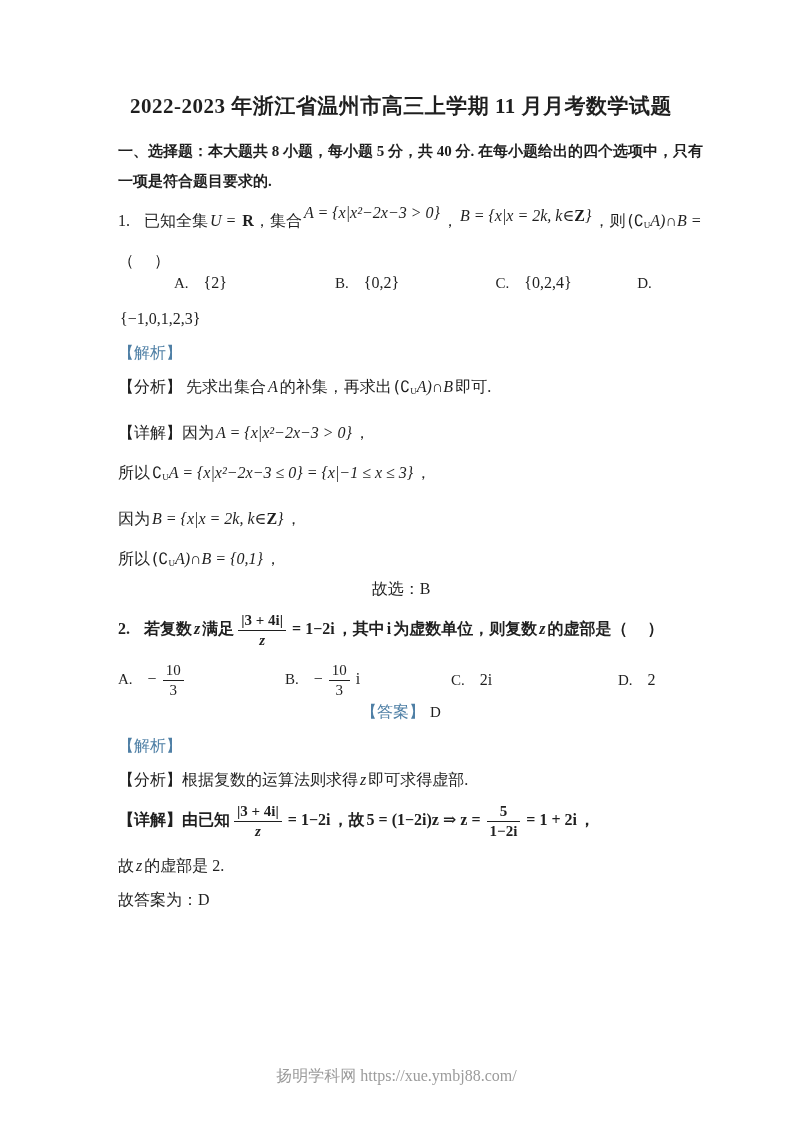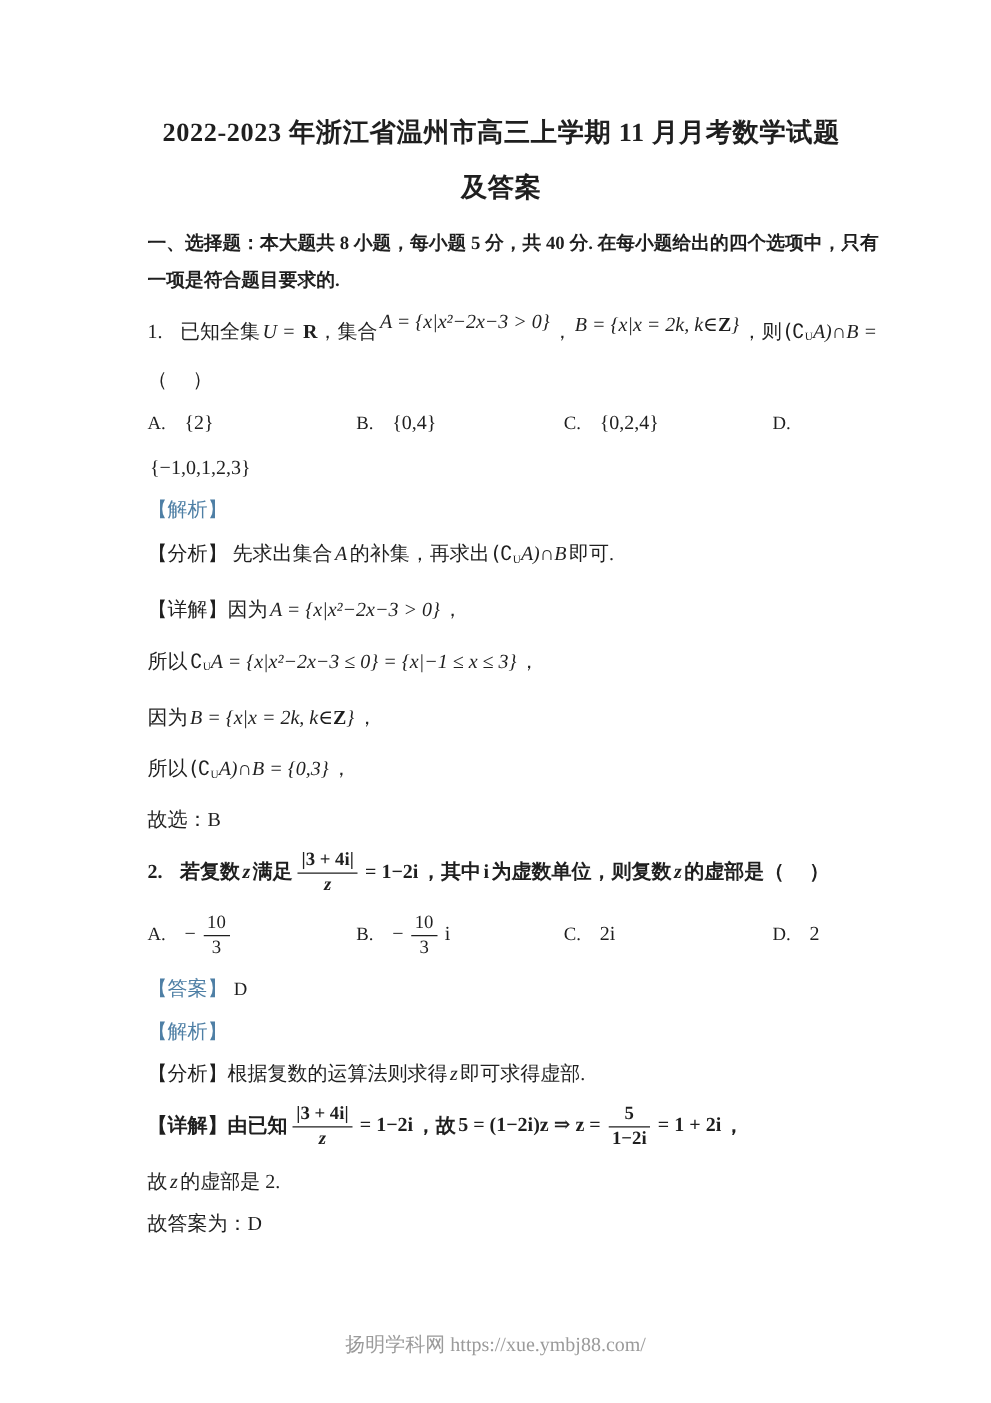--- a/index.html
+++ b/index.html
@@ -3,21 +3,21 @@
 <meta charset="utf-8">
 <style>
   html,body{margin:0;padding:0;background:#ffffff;}
   .page{position:relative;width:767px;height:1122px;background:#ffffff;overflow:hidden;
         font-family:"Liberation Serif","DejaVu Serif",serif;color:#1f1f1f;}
   .content{position:absolute;left:118px;top:0;width:566px;}
   p{margin:0;}
   .title{ text-align:center;font-size:21px;font-weight:bold;letter-spacing:0.5px;white-space:nowrap;}
   .intro{ font-weight:bold;font-size:15px;line-height:30px;white-space:nowrap;}
   .line{ font-size:16px;line-height:26px;white-space:nowrap;} .mt6{margin-top:6px;} .mt8{margin-top:8px;}
-  .mt10{margin-top:10px;} .mt12{margin-top:12px;} .mt14{margin-top:14px;}
+  .mt10{margin-top:10px;} .mt12{margin-top:0;text-align:center;} .mt14{margin-top:14px;}
   .mt16{margin-top:16px;} .mt92{margin-top:92px;}
   .stem{line-height:34px;}
   .qnum{margin-right:14px;}
   .mi{font-style:italic;margin:0 2px;}
   .mu{font-style:normal;margin:0 2px;}
   .mb{font-weight:bold;font-style:normal;}
   .csub{font-size:9px;font-style:normal;vertical-align:-2px;letter-spacing:0;}
   .raise8{position:relative;top:-8px;display:inline-block;}
   .raise5{position:relative;top:-5px;display:inline-block;}
   .blue{color:#4e7fa5;}
@@ -35,50 +35,49 @@
   .footer{position:absolute;top:1066px;left:0;width:793px;text-align:center;
           color:#9b9b9b;font-size:16px;white-space:nowrap;}
 </style>
 </head>
 <body>
 
 <div class="page">
   <div class="content">
 
     <p class="title mt92">2022-2023 年浙江省温州市高三上学期 11 月月考数学试题</p>
-    <p class="title mt16">及答案</p>
 
     <p class="intro mt16">一、选择题：本大题共 8 小题，每小题 5 分，共 40 分. 在每小题给出的四个选项中，只有</p>
     <p class="intro">一项是符合题目要求的.</p>
 
     <p class="line stem mt8"><span class="qnum">1.</span><span>已知全集</span><span class="mi">U = </span><span class="mb">R</span><span>，集合</span><span class="mi raise8">A = {x|x²−2x−3 &gt; 0}</span><span>，</span><span class="mi raise5"><span>B = {x|x = 2k, k∈</span><span class="mb">Z</span><span>}</span></span><span>，则</span><span class="mi"><span class="comp">(∁</span><sub class="csub">U</sub><span>A)∩B =</span></span></p>
 
     <p class="line mt6">（&nbsp;&nbsp;&nbsp;&nbsp;&nbsp;）</p>
 
     <div class="optrow mt12">
       <div class="opt"><span class="olabel">A.</span><span class="mu">{2}</span></div>
-      <div class="opt"><span class="olabel">B.</span><span class="mu">{0,4}</span></div>
+      <div class="opt"><span class="olabel">B.</span><span class="mu">{0,2}</span></div>
       <div class="opt"><span class="olabel">C.</span><span class="mu">{0,2,4}</span></div>
       <div class="opt"><span class="olabel">D.</span></div>
     </div>
 
     <p class="line mt14"><span class="mu">{−1,0,1,2,3}</span></p>
 
 
     <p class="line mt8"><span class="blue">【解析】</span></p>
 
     <p class="line mt8"><span>【分析】</span><span class="mi"><span class="mu">先求出集合</span><span>A</span></span><span>的补集，再求出</span><span class="mi"><span class="comp">(∁</span><sub class="csub">U</sub><span>A)∩B</span></span><span>即可.</span></p>
 
     <p class="line mt16"><span>【详解】</span><span>因为</span><span class="mi">A = {x|x²−2x−3 &gt; 0}</span><span>，</span></p>
 
     <p class="line mt14"><span>所以</span><span class="mi"><span class="comp">∁</span><sub class="csub">U</sub><span>A = {x|x²−2x−3 ≤ 0} = {x|−1 ≤ x ≤ 3}</span></span><span>，</span></p>
 
     <p class="line mt16"><span>因为</span><span class="mi"><span>B = {x|x = 2k, k∈</span><span class="mb">Z</span><span>}</span></span><span>，</span></p>
 
-    <p class="line mt14"><span>所以</span><span class="mi"><span class="comp">(∁</span><sub class="csub">U</sub><span>A)∩B = {0,3}</span></span><span>，</span></p>
+    <p class="line mt14"><span>所以</span><span class="mi"><span class="comp">(∁</span><sub class="csub">U</sub><span>A)∩B = {0,1}</span></span><span>，</span></p>
 
     <p class="line mt12">故选：B</p>
 
     <p class="line fracline mt8"><span class="qnum">2.</span><span>若复数</span><span class="mi">z</span><span>满足</span><span class="frac"><span class="fnum">|3 + 4i|</span><span class="fden vit">z</span></span><span class="mu">= 1−2i</span><span>，其中</span><span class="mu">i</span><span>为虚数单位，则复数</span><span class="mi">z</span><span>的虚部是（&nbsp;&nbsp;&nbsp;&nbsp;&nbsp;）</span></p>
 
     <div class="optrow mt10">
       <div class="opt"><span class="olabel">A.</span><span class="mu">−</span><span class="frac"><span class="fnum">10</span><span class="fden">3</span></span></div>
       <div class="opt"><span class="olabel">B.</span><span class="mu">−</span><span class="frac"><span class="fnum">10</span><span class="fden">3</span></span><span class="mu">i</span></div>
       <div class="opt"><span class="olabel">C.</span><span class="mu">2i</span></div>
       <div class="opt"><span class="olabel">D.</span><span class="mu">2</span></div>

